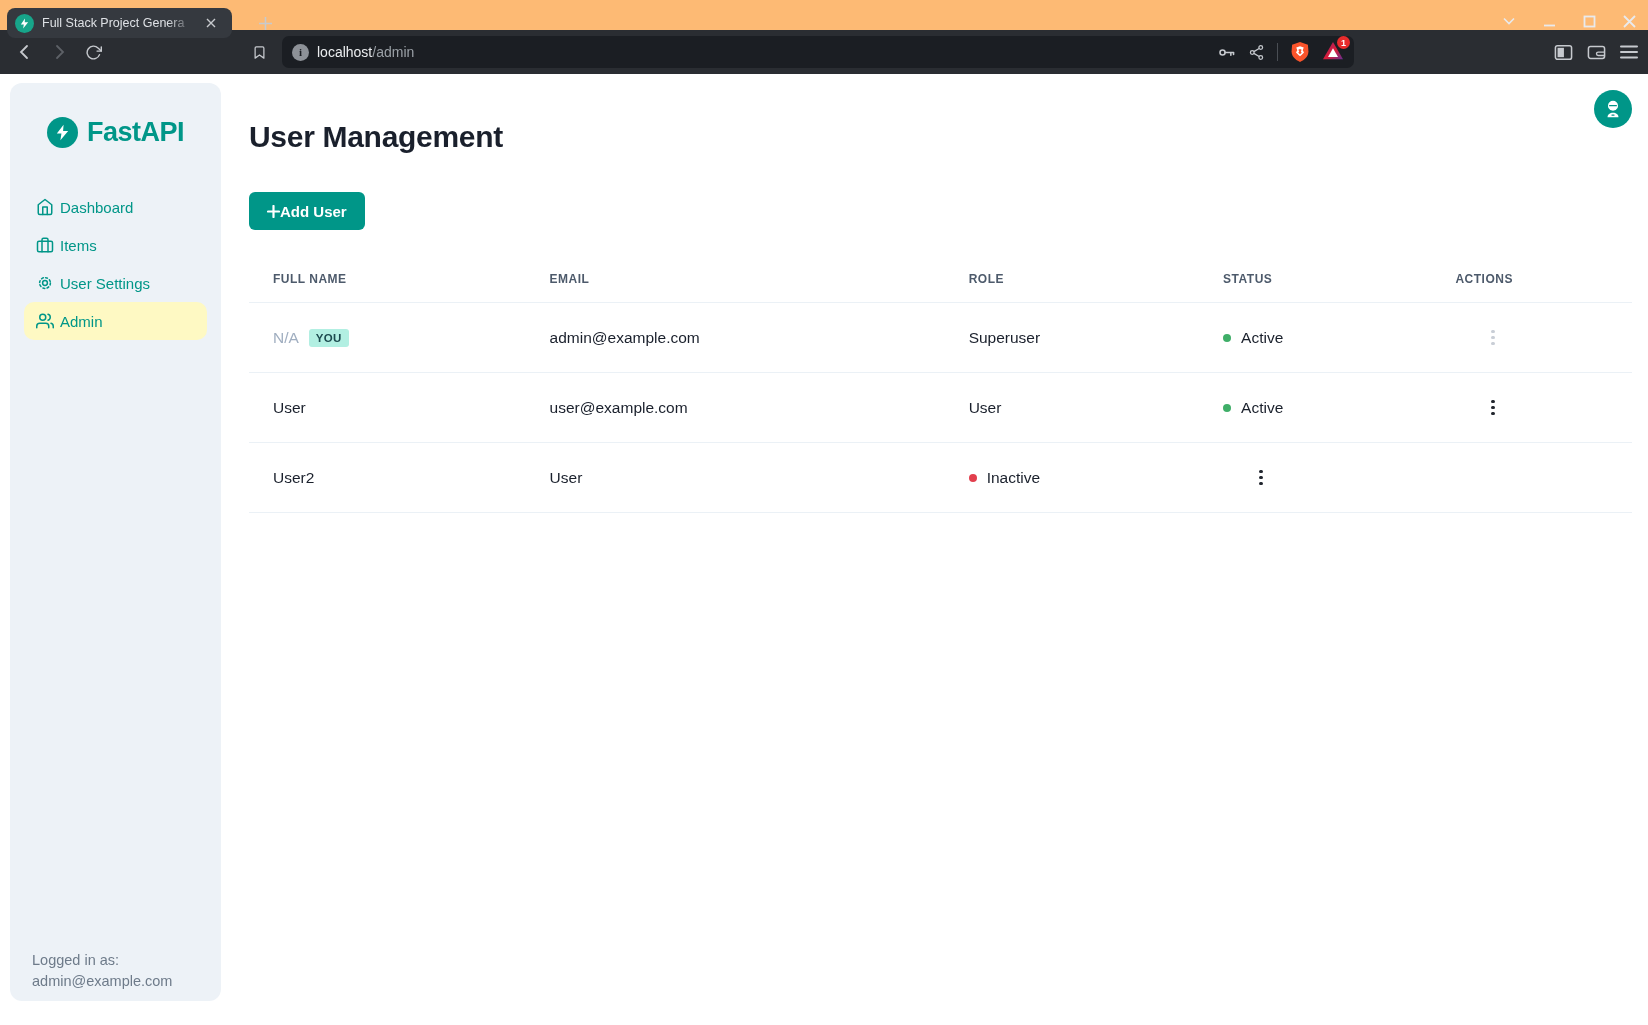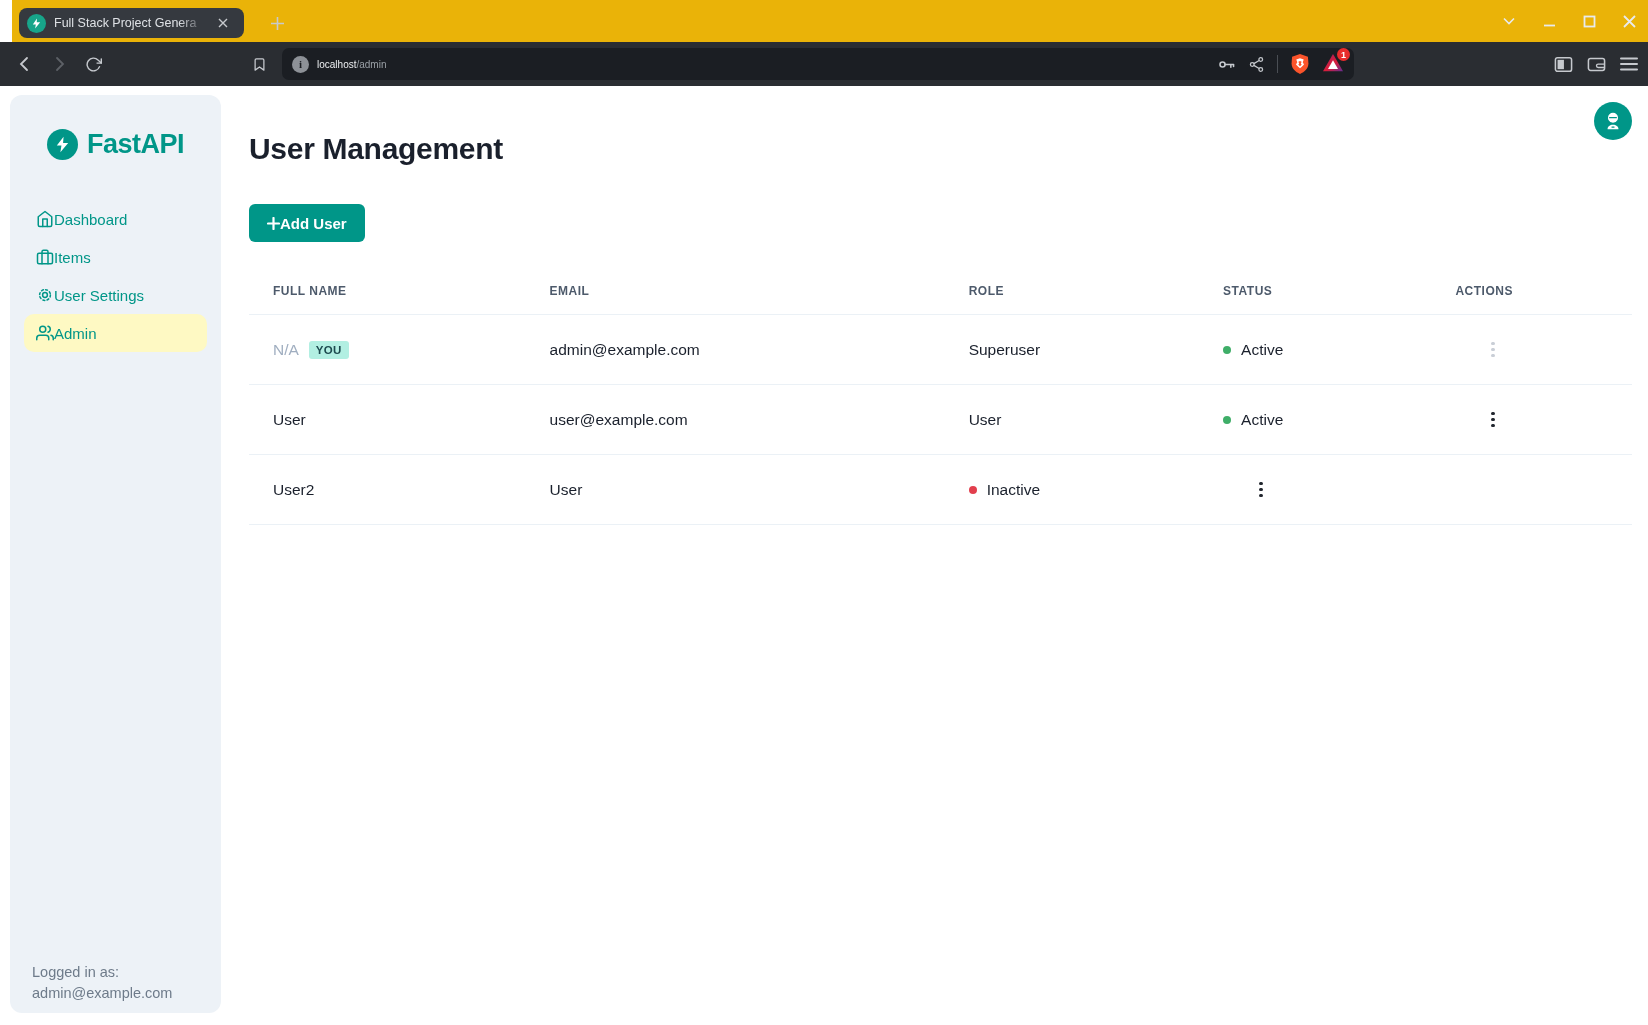--- a/index.html
+++ b/index.html
@@ -1,20 +1,20 @@
 <!DOCTYPE html>
 <html><head>
 <meta charset="utf-8">
 <style>
   * { margin:0; padding:0; box-sizing:border-box; }
   html,body { width:1648px; height:1025px; overflow:hidden; }
   body { font-family:"Liberation Sans","DejaVu Sans",sans-serif; background:#fff; }
 
   
-  .titlebar { height:42px; background:#eab308; display:flex; align-items:center; position:relative;margin-left:12px; }
+  .titlebar { height:30px; background:#fdba74; display:flex; align-items:center; position:relative; }
   .tab { position:absolute; left:7px; top:8px; width:225px; height:30px; background:#35393f;
          border-radius:8px; display:flex; align-items:center; padding:0 8px; gap:8px; }
   .favicon { width:19px; height:19px; border-radius:50%; background:#17a58a; display:flex;
              align-items:center; justify-content:center; flex:none; }
   .tab-title { color:#dee1e5; font-size:12.5px; white-space:nowrap; overflow:hidden; width:152px;
                -webkit-mask-image:linear-gradient(90deg,#000 82%,transparent);
                mask-image:linear-gradient(90deg,#000 82%,transparent); }
   .tab-close { color:#c7cace; font-size:14px; width:18px; height:18px; display:flex; align-items:center;
                justify-content:center; border-radius:4px; cursor:pointer; }
   .newtab-btn { position:absolute; left:252px; top:10px; color:#c7cace; font-size:19px; width:26px; height:26px;
@@ -24,41 +24,41 @@
 
   .toolbar { height:44px; background:#2a2d32; display:flex; align-items:center; padding:0 10px; gap:4px; }
   .nav-btn { width:30px; height:30px; display:flex; align-items:center; justify-content:center; color:#c6c9ce; border-radius:6px; }
   .nav-btn.disabled { color:#5d6167; }
   .bookmark-btn { width:30px; height:30px; display:flex; align-items:center; justify-content:center; color:#c6c9ce; margin-left:132px; }
   .urlbar { width:1072px; height:32px; background:#1b1e23; border-radius:7px; display:flex;
             align-items:center; padding:0 10px; gap:8px; margin-left:4px; }
   .info-chip { width:17px; height:17px; border-radius:50%; background:#8d9197; color:#1b1e23;
                display:flex; align-items:center; justify-content:center; font-size:11px; font-weight:bold;
                font-family:"Liberation Serif",serif; flex:none; }
-  .url-text { font-size:10px; flex:1; white-space:nowrap; }
+  .url-text { font-size:14px; flex:1; white-space:nowrap; }
   .url-host { color:#eceef0; font-weight:500; }
   .url-path { color:#9aa0a6; }
   .url-actions { display:flex; align-items:center; gap:12px; color:#c6c9ce; }
   .url-divider { width:1px; height:18px; background:#4a4e54; }
   .bat-wrap { position:relative; width:22px; height:22px; }
   .bat-badge { position:absolute; top:-5px; right:-6px; min-width:13px; height:13px; background:#e82c2c;
                border-radius:7px; color:#fff; font-size:9px; font-weight:bold; display:flex;
                align-items:center; justify-content:center; padding:0 3px; }
   .toolbar-right { margin-left:auto; display:flex; align-items:center; gap:14px; color:#c6c9ce; }
 
   
   .page { position:relative; height:939px; background:#ffffff; display:flex; }
 
   .sidebar { width:211px; margin:9px 0 12px 10px; background:#edf2f7; border-radius:12px;
              display:flex; flex-direction:column; padding:34px 14px 8px 14px; flex:none; }
   .logo { display:flex; align-items:center; gap:9px; justify-content:center; margin-bottom:40px; }
   .logo-mark { width:31px; height:31px; border-radius:50%; background:#009688; display:flex;
                align-items:center; justify-content:center; }
   .logo-text { color:#009688; font-size:27px; font-weight:600; letter-spacing:-0.5px; }
-  .nav-item { display:flex; align-items:flex-end; gap:0; color:#009688; font-size:15px;
+  .nav-item { display:flex; align-items:flex-end; gap:6px; color:#009688; font-size:15px;
               padding:10px 12px; border-radius:10px; cursor:pointer; }
   .nav-item.active { background:#fef9c3; }
   .nav-item .nav-ico { display:flex; width:18px; height:18px; }
   .sidebar-footer { margin-top:auto; color:#6e7b8a; font-size:14.5px; line-height:1.5; padding-left:8px; }
 
   .main { flex:1; padding:46px 16px 0 28px; }
   .page-title { color:#1a202c; font-size:30px; font-weight:bold; letter-spacing:-0.3px; }
   .add-user-btn { margin-top:38px; height:38px; background:#009688; color:#fff; border:none;
                   border-radius:6px; font-size:15px; font-weight:bold; display:inline-flex;
                   align-items:center; gap:0; padding:0 18px; cursor:pointer;

